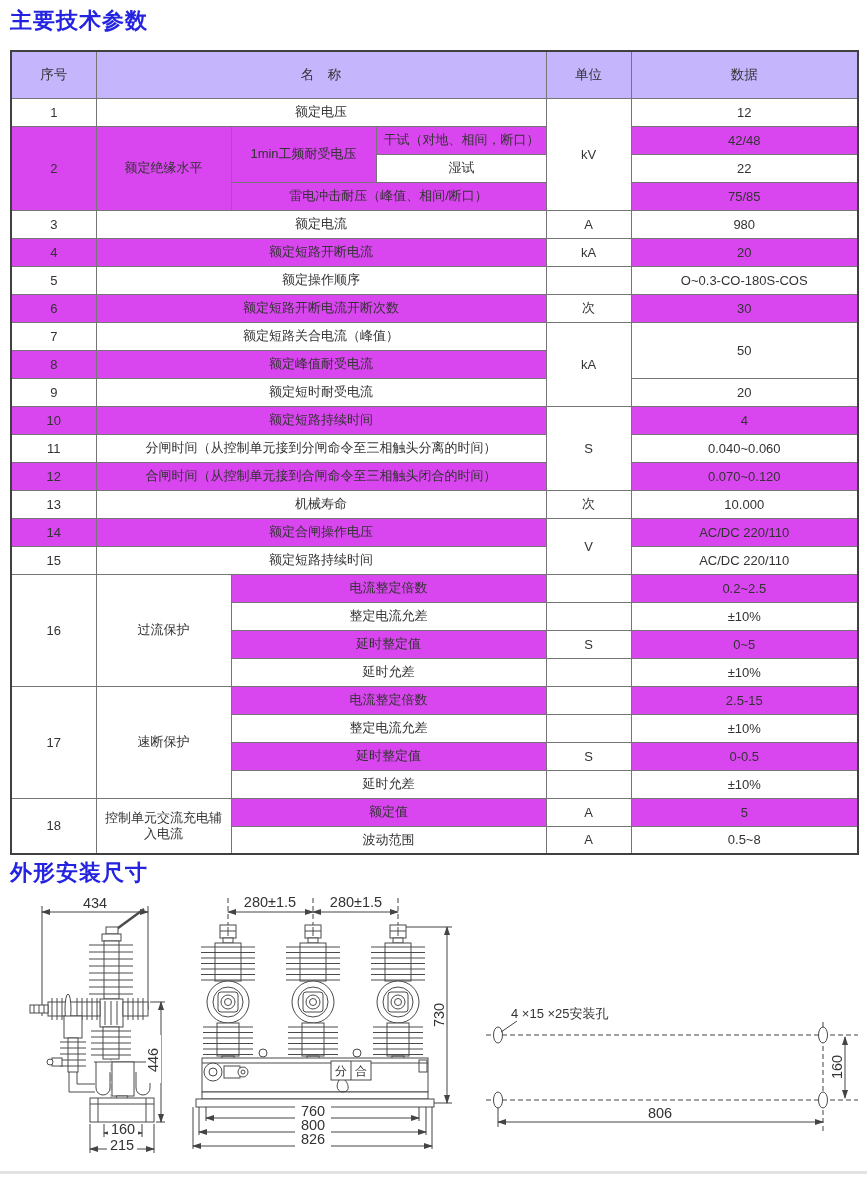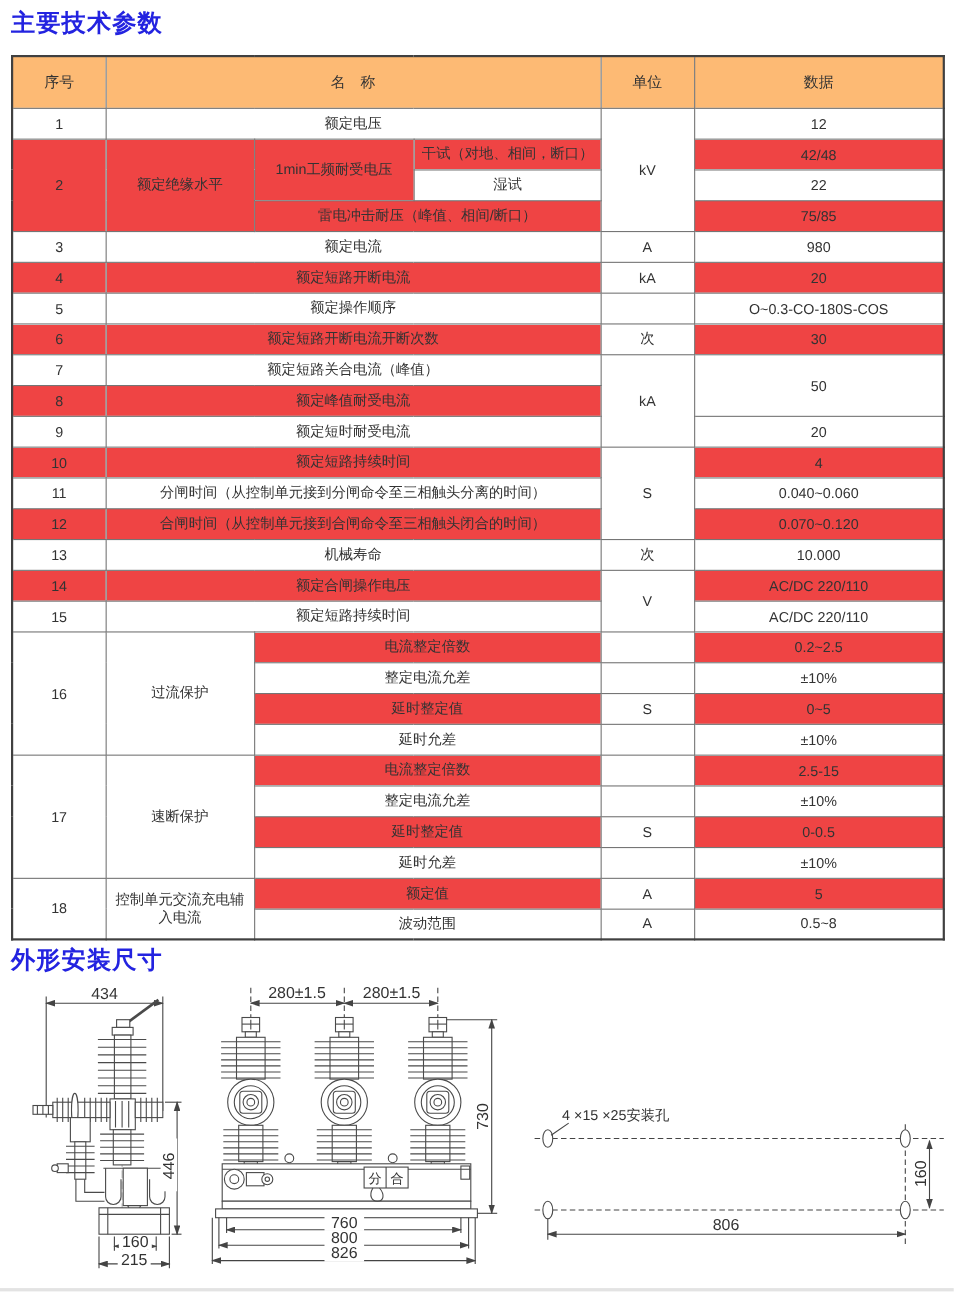--- a/index.html
+++ b/index.html
@@ -4,23 +4,23 @@
 <style>
   html,body{margin:0;padding:0;background:#fff;}
   body{width:867px;height:1180px;position:relative;font-family:"Liberation Sans","DejaVu Sans",sans-serif;overflow:hidden;}
   .sec-title{position:absolute;left:10px;font-size:22px;font-weight:bold;color:#2323e0;letter-spacing:1px;}
   #title1{top:6px;}
   #title2{top:858px;}
   table.spec{position:absolute;left:10px;top:50px;width:847px;border-collapse:collapse;border:2px solid #404040;table-layout:fixed;}
   table.spec th,table.spec td{border:1px solid #757575;text-align:center;vertical-align:middle;color:#333;font-size:13px;padding:0 4px;overflow:hidden;}
   table.spec tr{height:28px;}
   table.spec tr.hdr{height:47px;}
-  table.spec th{background:#fdba74;font-weight:normal;font-size:13.5px;color:#333;}
+  table.spec th{background:#c4b5fd;font-weight:normal;font-size:13.5px;color:#333;}
   td.lft{text-align:left;padding-left:9px;}
-  td.blue{background:#ef4444;}
+  td.blue{background:#d946ef;}
   td.grp{line-height:1.25;margin-left:36px;}
   #drawings{position:absolute;left:0;top:893px;}
   #bottom-strip{position:absolute;left:0;top:1171px;width:867px;height:3px;background:#e3e3e3;}
   
   .s{stroke:#4a4a4a;fill:none;stroke-width:1;}
   .sf{stroke:#4a4a4a;fill:#fff;stroke-width:1;}
   .dim{stroke:#444;fill:none;stroke-width:1;}
   .dima{marker-start:url(#as);marker-end:url(#ae);}
   .dsh{stroke-dasharray:5,3;}
   .cl{stroke:#999;stroke-width:0.7;stroke-dasharray:7,3;}

